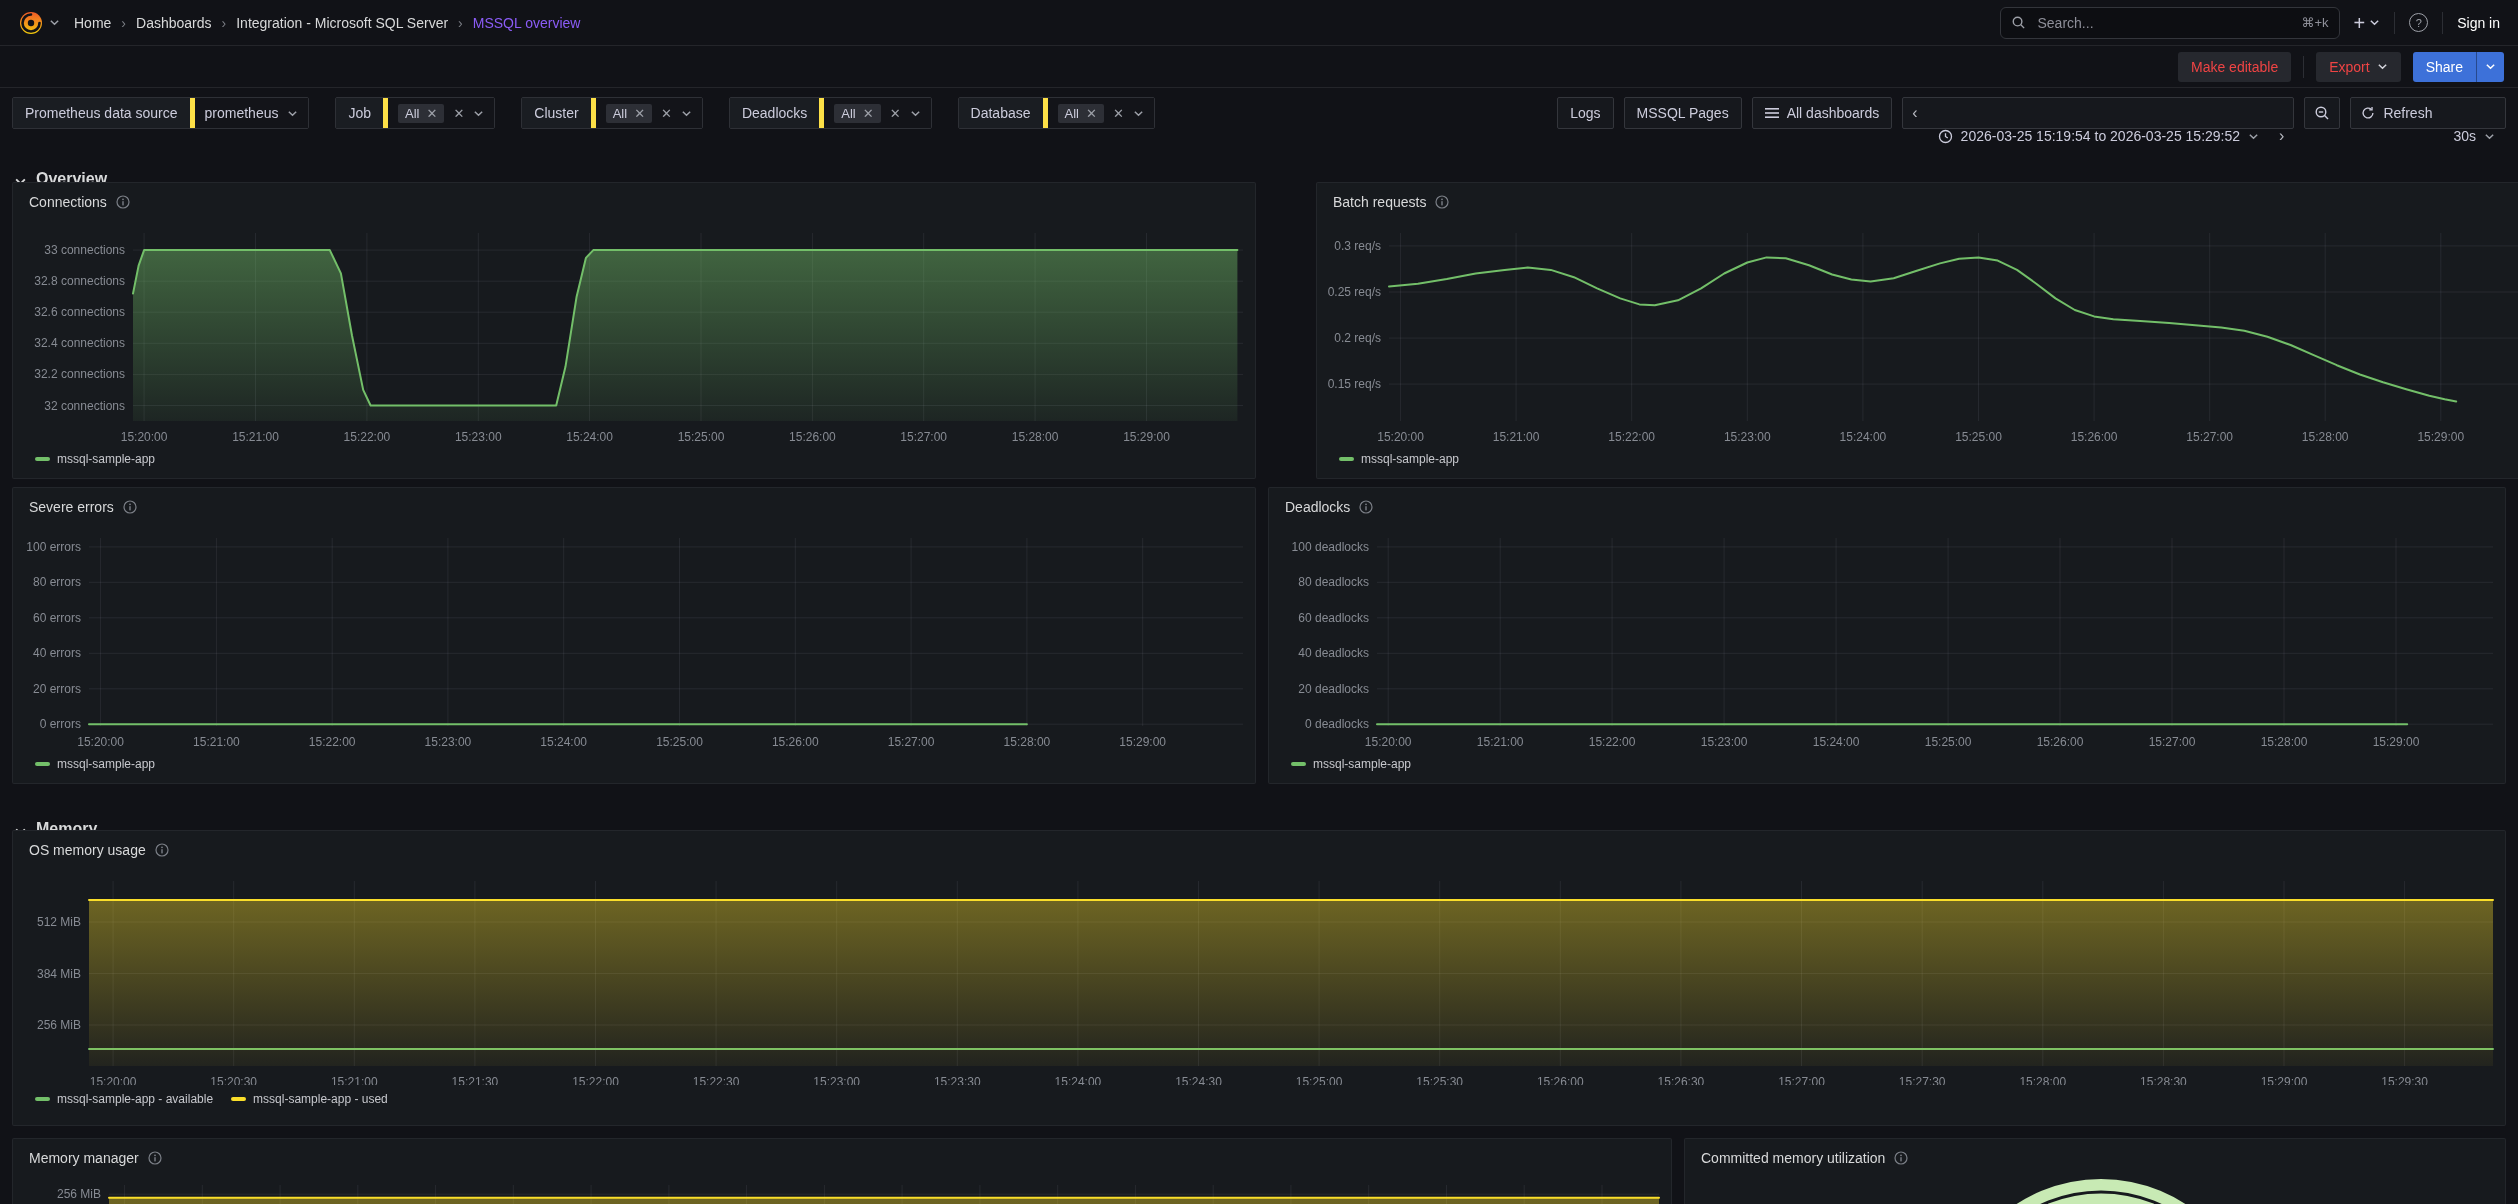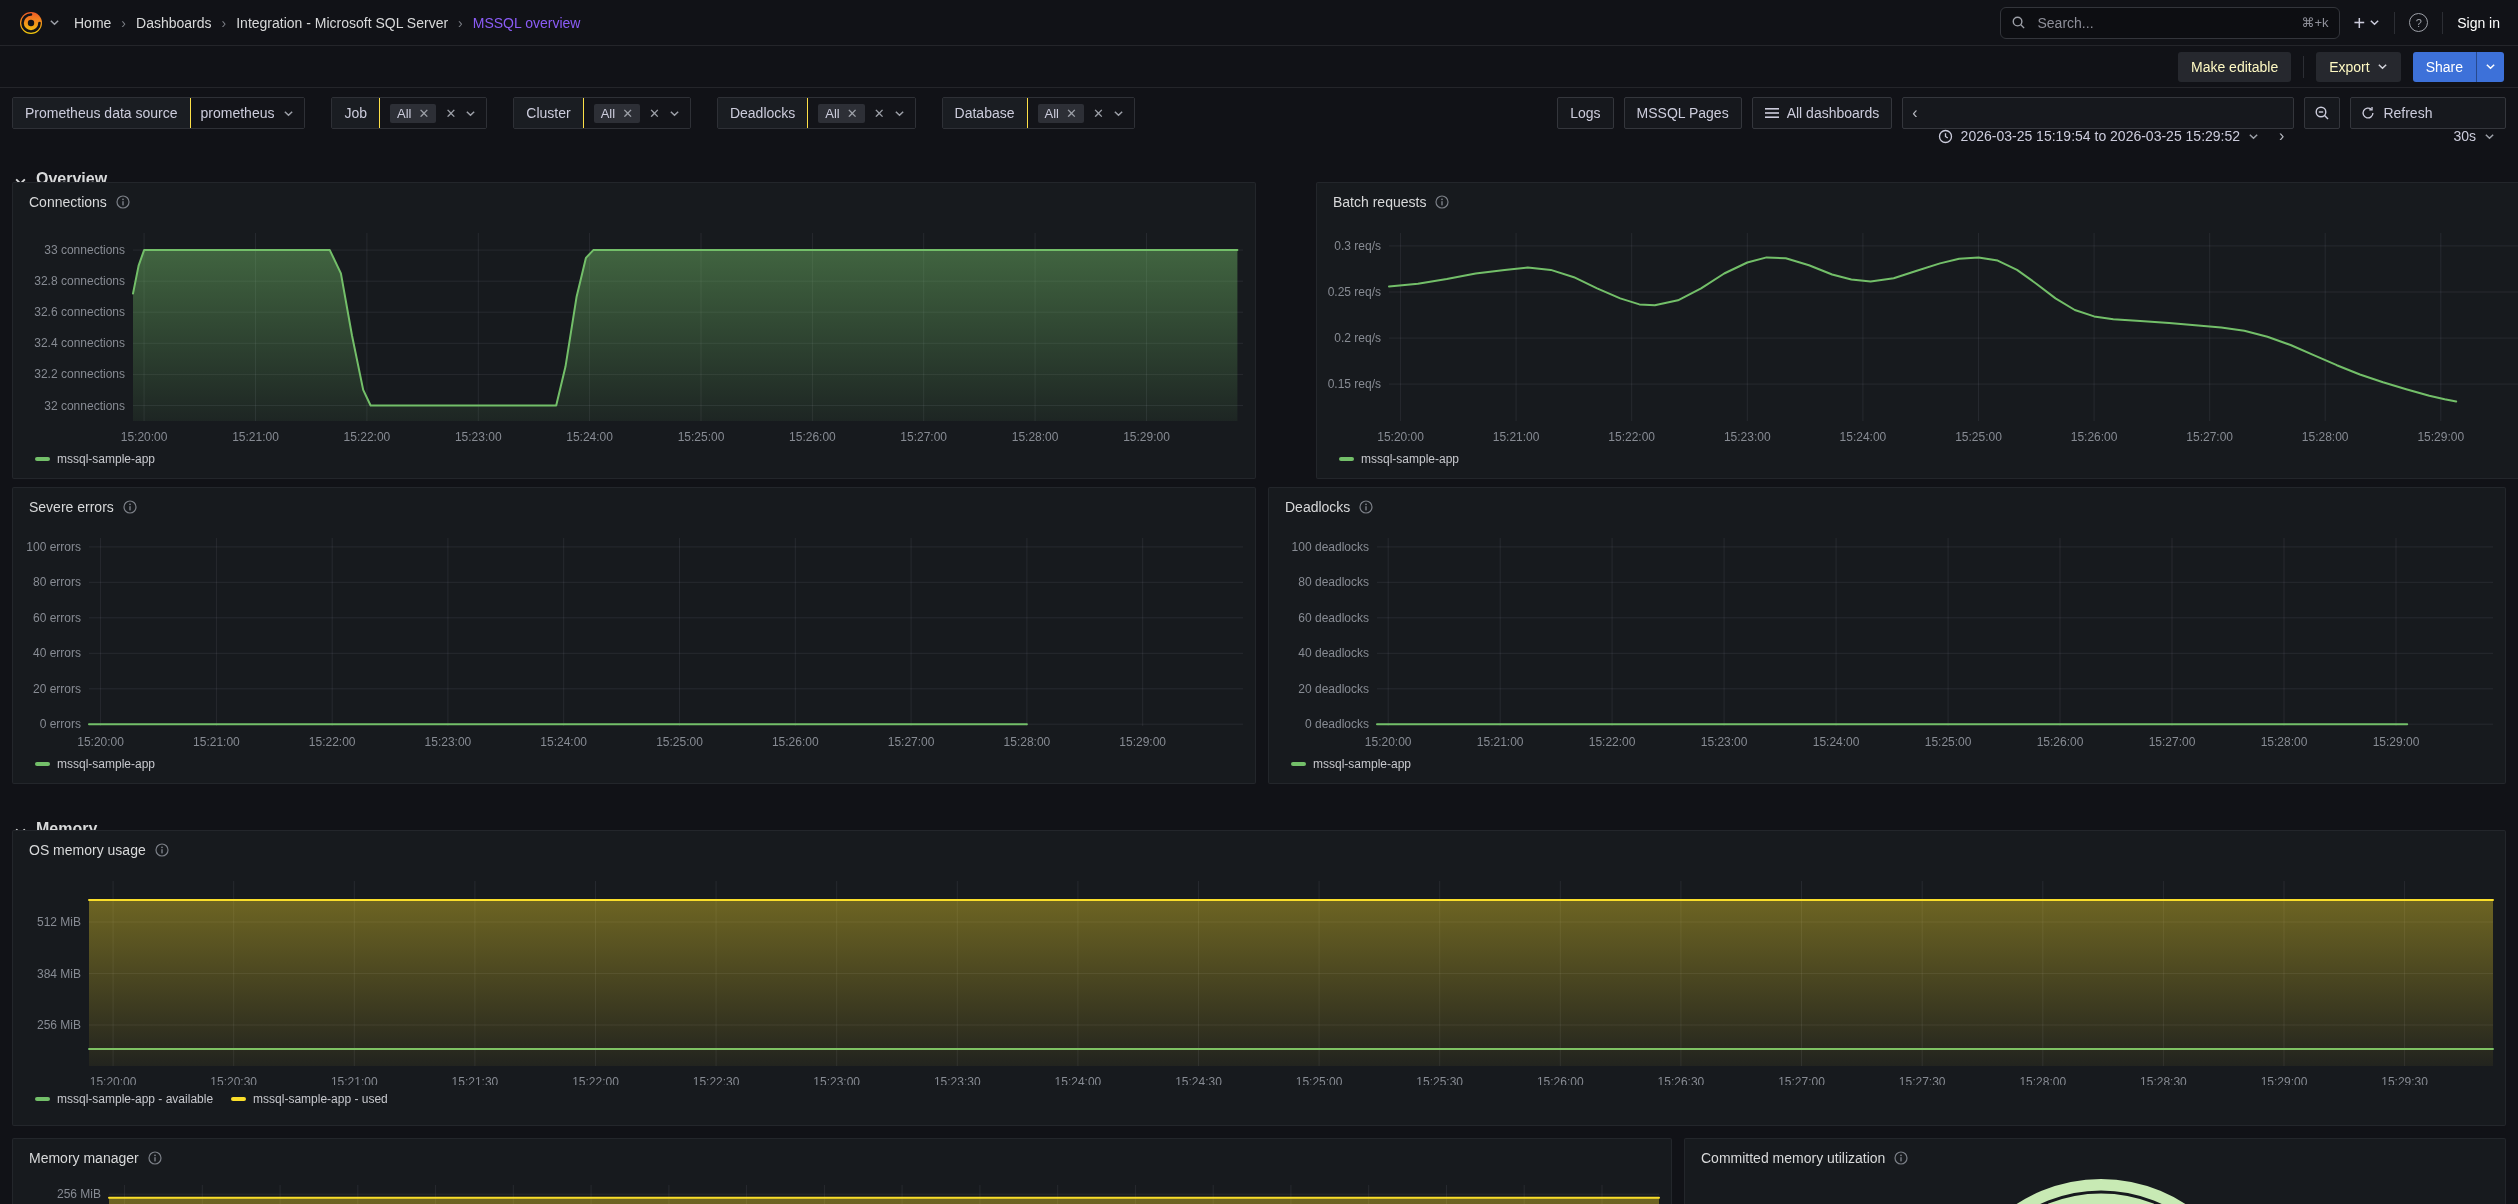--- a/index.html
+++ b/index.html
@@ -29,33 +29,33 @@
                display:flex; align-items:center; justify-content:center; font-size:11px; color:#9da0a8; }
   .signin { color:#ffffff; font-size:14px; font-weight:500; text-decoration:none; }
 
   
   .toolbar { position:absolute; left:0; top:46px; width:2518px; height:42px;
              display:flex; align-items:center; justify-content:flex-end; gap:12px;
              padding:0 14px; border-bottom:1px solid rgba(204,204,220,0.10); }
   .btn { height:30px; border:none; border-radius:3px; font-size:14px; font-weight:500;
          font-family:inherit; display:inline-flex; align-items:center; gap:7px;
          padding:0 13px; cursor:pointer; }
-  .btn.sec { background:#26282e; color:#fef9c3; }
+  .btn.sec { background:#26282e; color:#ef4444; }
   .btn.pri { background:#3d71d9; color:#ffffff; }
   .share-group { display:flex; }
   .share-group .main { border-radius:3px 0 0 3px; }
   .share-group .caret-seg { border-radius:0 3px 3px 0; padding:0 8px; border-left:1px solid rgba(0,0,0,0.35); }
 
   
   .controls { position:absolute; left:0; top:88px; width:2518px; height:50px;
               display:flex; align-items:center; justify-content:space-between; padding:0 12px; }
   .vars { display:flex; align-items:center; gap:26px; }
   .var-group { display:flex; align-items:stretch; height:32px; border:1px solid #2e3036; border-radius:2px; }
   .var-label { display:flex; align-items:center; padding:0 12px; font-size:14px; font-weight:500;
-               color:#ccccdc; background:#1a1d22; border-right:1px solid #fde047; }
+               color:#ccccdc; background:#1a1d22; border-right:5px solid #fde047; }
   .var-value { display:flex; align-items:center; gap:9px; padding:0 10px; background:#131419;
                font-size:14px; color:#ccccdc; }
   .chip { display:flex; align-items:center; gap:7px; background:#2d2f36; border-radius:2px;
           padding:2px 7px; font-size:13px; color:#ccccdc; }
   .x-glyph { color:#9da0a8; font-size:13px; line-height:1; cursor:pointer; }
   .ctrl-right { display:flex; align-items:center; gap:10px; }
   .tbtn { height:32px; border:1px solid #34363c; border-radius:2px; background:#16181d;
           color:#ccccdc; font-size:14px; font-family:inherit; display:inline-flex; align-items:center;
           gap:8px; padding:0 12px; cursor:pointer; font-weight:500; }
   .seg-group { display:flex; align-items:stretch; height:32px; border:1px solid #34363c;

